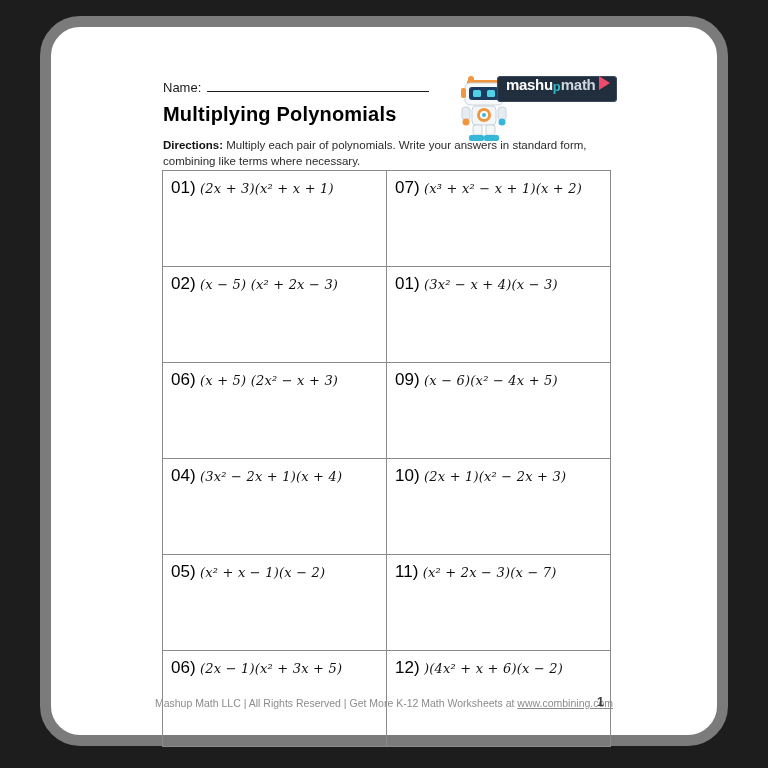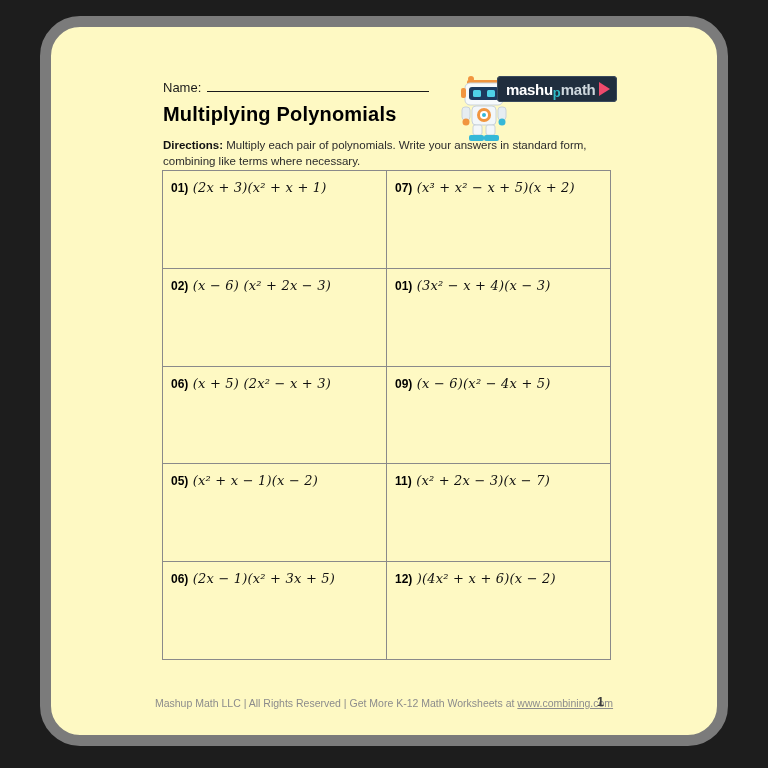--- a/index.html
+++ b/index.html
@@ -6,41 +6,41 @@
   body{
     width:768px;height:768px;
     background:#1d1d1d;
     font-family:"Liberation Sans", sans-serif;
     position:relative;
     overflow:hidden;
   }
   .card{
     position:absolute;
     left:40px; top:16px; right:40px; bottom:22px;
-    background:#fef9c3;
+    background:#ffffff;
     border:11px solid #7b7b7b;
     border-radius:40px;
   }
   .card-inner{position:relative;width:100%;height:100%;}
 
   
   .name-row{position:absolute;left:112px;top:52px;font-size:13px;color:#1a1a1a;}
   .name-line{
     display:inline-block;width:222px;height:12px;
     border-bottom:1.5px solid #1a1a1a;margin-left:6px;
   }
 
   
   .logo-cluster{position:absolute;left:405px;top:46px;width:215px;height:96px;}
   .robot{position:absolute;left:2px;top:2px;}
   .logo-bar{
     position:absolute;left:41px;top:3px;
     height:26px;padding:0 7px 0 9px;
     background:#202e3e;border-radius:4px;
-    display:flex;align-items:center;
+    display:flex;align-items:flex-start;
     box-shadow:0 0 0 1px #3a4a5c inset;
   }
   .logo-bar .part1{color:#ffffff;font-weight:bold;font-size:15px;letter-spacing:-0.3px;}
   .logo-bar .part2{color:#2fb9c4;font-weight:bold;font-size:13px;position:relative;top:3px;}
   .logo-bar .part3{color:#cfd8de;font-weight:bold;font-size:15px;letter-spacing:-0.3px;}
   .play-tri{
     width:0;height:0;margin-left:4px;
     border-left:11px solid #ef4a6c;
     border-top:7px solid transparent;
     border-bottom:7px solid transparent;
@@ -57,21 +57,21 @@
     width:449px;height:490px;
     border-collapse:collapse;table-layout:fixed;
   }
   table.problems td{
     border:1px solid #8a8a8a;
     vertical-align:top;
     padding:7px 8px;
     height:81px;
     width:50%;
   }
-  .pnum{font-weight:bold;font-size:12px;color:#000;}
+  .pnum{font-weight:normal;font-size:17px;color:#000;}
   .pexpr{
     font-family:"DejaVu Serif", serif;
     font-style:italic;
     font-size:13px;color:#111;
     letter-spacing:0.2px;
   }
 
   
   .footer{
     position:absolute;left:0;right:0;top:670px;
@@ -128,29 +128,33 @@
     <div class="title">Multiplying Polynomials</div>
 
     <div class="directions">
       <b>Directions:</b><span> Multiply each pair of polynomials. Write your answers in standard form, combining like terms where necessary.</span>
     </div>
 
     <table class="problems">
       <tbody>
         <tr>
           <td><span class="pnum">01)</span> <span class="pexpr">(2x + 3)(x² + x + 1)</span></td>
-          <td><span class="pnum">07)</span> <span class="pexpr">(x³ + x² − x + 5)(x + 2)</span></td>
+          <td><span class="pnum">07)</span> <span class="pexpr">(x³ + x² − x + 1)(x + 2)</span></td>
         </tr>
         <tr>
-          <td><span class="pnum">02)</span> <span class="pexpr">(x − 6) (x² + 2x − 3)</span></td>
+          <td><span class="pnum">02)</span> <span class="pexpr">(x − 5) (x² + 2x − 3)</span></td>
           <td><span class="pnum">01)</span> <span class="pexpr">(3x² − x + 4)(x − 3)</span></td>
         </tr>
         <tr>
           <td><span class="pnum">06)</span> <span class="pexpr">(x + 5) (2x² − x + 3)</span></td>
           <td><span class="pnum">09)</span> <span class="pexpr">(x − 6)(x² − 4x + 5)</span></td>
+        </tr>
+        <tr>
+          <td><span class="pnum">04)</span> <span class="pexpr"> (3x² − 2x + 1)(x + 4)</span></td>
+          <td><span class="pnum">10)</span> <span class="pexpr">(2x + 1)(x² − 2x + 3)</span></td>
         </tr>
         <tr>
           <td><span class="pnum">05)</span> <span class="pexpr">(x² + x − 1)(x − 2)</span></td>
           <td><span class="pnum">11)</span> <span class="pexpr">(x² + 2x − 3)(x − 7)</span></td>
         </tr>
         <tr>
           <td><span class="pnum">06)</span> <span class="pexpr">(2x − 1)(x² + 3x + 5)</span></td>
           <td><span class="pnum">12)</span> <span class="pexpr">)(4x² + x + 6)(x − 2)</span></td>
         </tr>
       </tbody>

